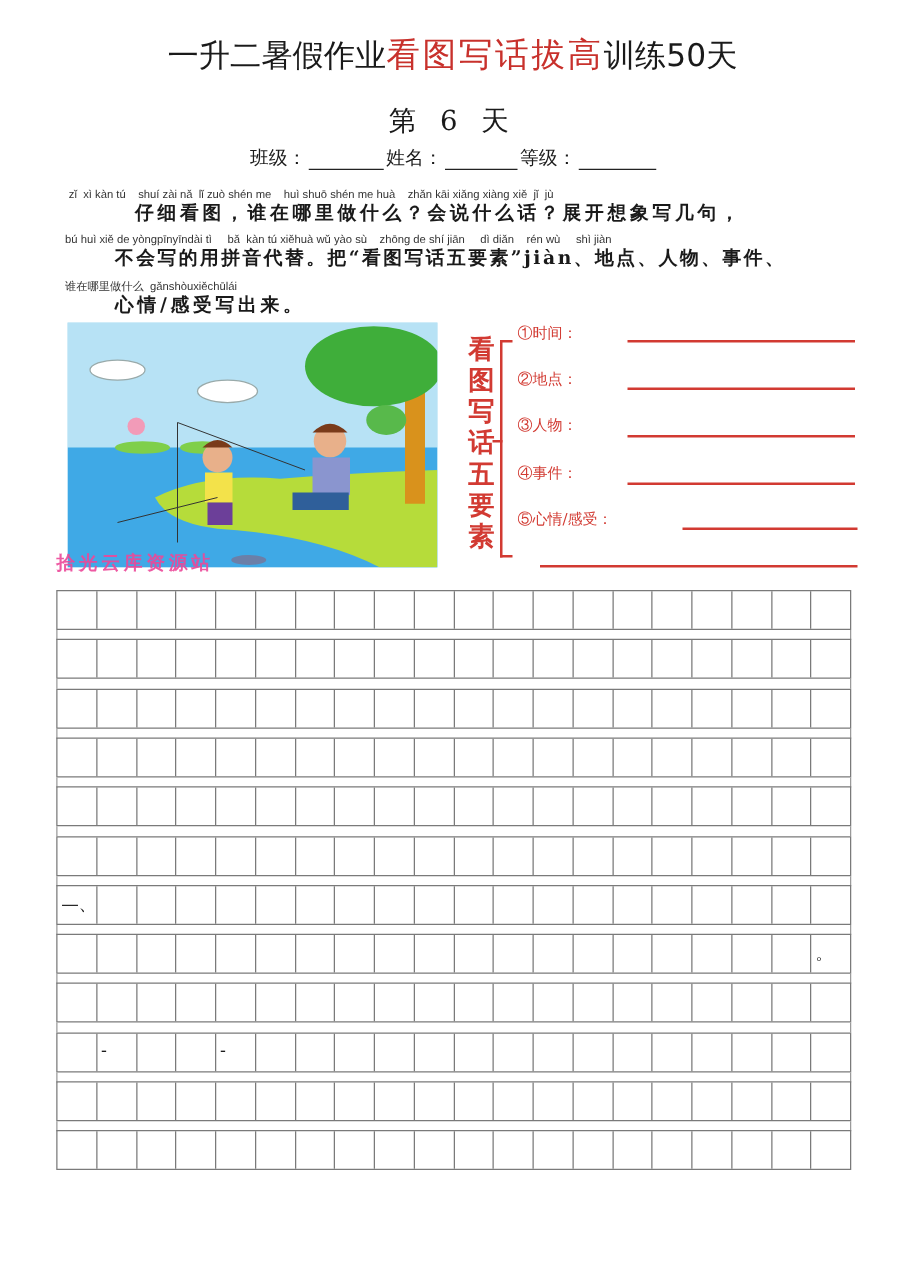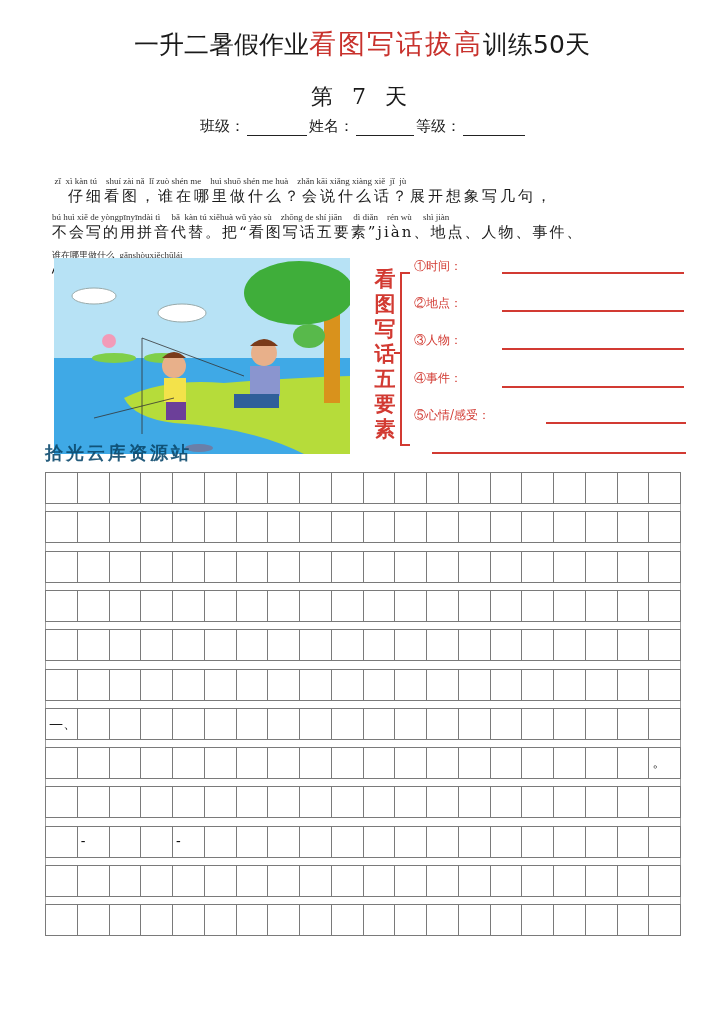--- a/index.html
+++ b/index.html
@@ -10,26 +10,26 @@
            font-family:"DejaVu Sans", sans-serif; font-size:25px; letter-spacing:0px; white-space:nowrap; }
   .title .red { color:#c8312c; font-family:"DejaVu Serif", serif; font-size:27px; letter-spacing:2px; }
 
   .day { position:absolute; top:82px; left:0; width:724px; text-align:center;
          font-size:22px; letter-spacing:6px; }
 
   .info { position:absolute; top:117px; left:200px; font-size:15px; font-weight:normal; white-space:nowrap; }
   .info .blank { display:inline-block; border-bottom:1.5px solid #222; vertical-align:bottom; height:14px; margin:0 2px; }
 
   .instr { position:absolute; left:50px; width:640px; }
-  .pyline { font-family:Liberation Serif, serif; font-size:9px; color:#333; white-space:pre; height:11px; line-height:11px;margin-top:26px; }
-  .hzline { font-size:15px; font-weight:normal; letter-spacing:3px; white-space:nowrap; line-height:18px; }
+  .pyline { font-family:Liberation Sans, sans-serif; font-size:9px; color:#333; white-space:pre; height:11px; line-height:11px; }
+  .hzline { font-size:15px; font-weight:bold; letter-spacing:3px; white-space:nowrap; line-height:18px;margin-left:40px; }
 
   .picture { position:absolute; left:54px; top:258px; width:296px; height:196px; overflow:hidden; background:#a9dbf2; }
 
-  .watermark { position:absolute; left:45px; top:441px; font-size:18px; font-weight:bold; color:#0c4a6e;
+  .watermark { position:absolute; left:45px; top:441px; font-size:15px; font-weight:bold; color:#ec4899;
                letter-spacing:3px; font-family:Liberation Sans, sans-serif; opacity:0.9; }
 
   .five { position:absolute; left:370px; top:262px; width:330px; height:200px; color:#d23a32; }
   .five .vert { position:absolute; left:2px; top:4px; width:26px; font-size:21px; font-weight:bold; line-height:25px; text-align:center; }
   .five .bracket { position:absolute; left:30px; top:10px; width:8px; height:170px; border:2px solid #d23a32; border-right:none; }
   .five .brace-tick { position:absolute; left:24px; top:90px; width:8px; height:0; border-top:2px solid #d23a32; }
   .five .item { position:absolute; left:44px; font-size:12px; font-weight:normal; white-space:nowrap; }
   .five .line { position:absolute; height:0; border-top:2px solid #d23a32; }
 
   .grid { position:absolute; left:45px; top:472px; width:636px; }
@@ -40,21 +40,21 @@
   .gap { position:absolute; left:0; width:636px; height:8px; border-left:1.5px solid #9a9a9a; border-right:1.5px solid #9a9a9a; box-sizing:border-box; }
   .mark { position:absolute; font-size:14px; color:#111; }
 </style>
 </head>
 <body>
 
 <div class="title">
   <span>一升二暑假作业</span><span class="red">看图写话拔高</span><span>训练50天</span>
 </div>
 
-<div class="day">第 7 天</div>
+<div class="day">第 6 天</div>
 
 <div class="info">
   <span>班级：</span><span class="blank" style="width:60px"></span><span>姓名：</span><span class="blank" style="width:58px"></span><span>等级：</span><span class="blank" style="width:62px"></span>
 </div>
 
 <div class="instr" style="top:150px">
   <div class="pyline">  zǐ  xì kàn tú    shuí zài nǎ  lǐ zuò shén me    huì shuō shén me huà    zhǎn kāi xiǎng xiàng xiě  jǐ  jù</div>
   <div class="hzline">　仔细看图，谁在哪里做什么？会说什么话？展开想象写几句，</div>
 </div>
 <div class="instr" style="top:186px; left:52px">

